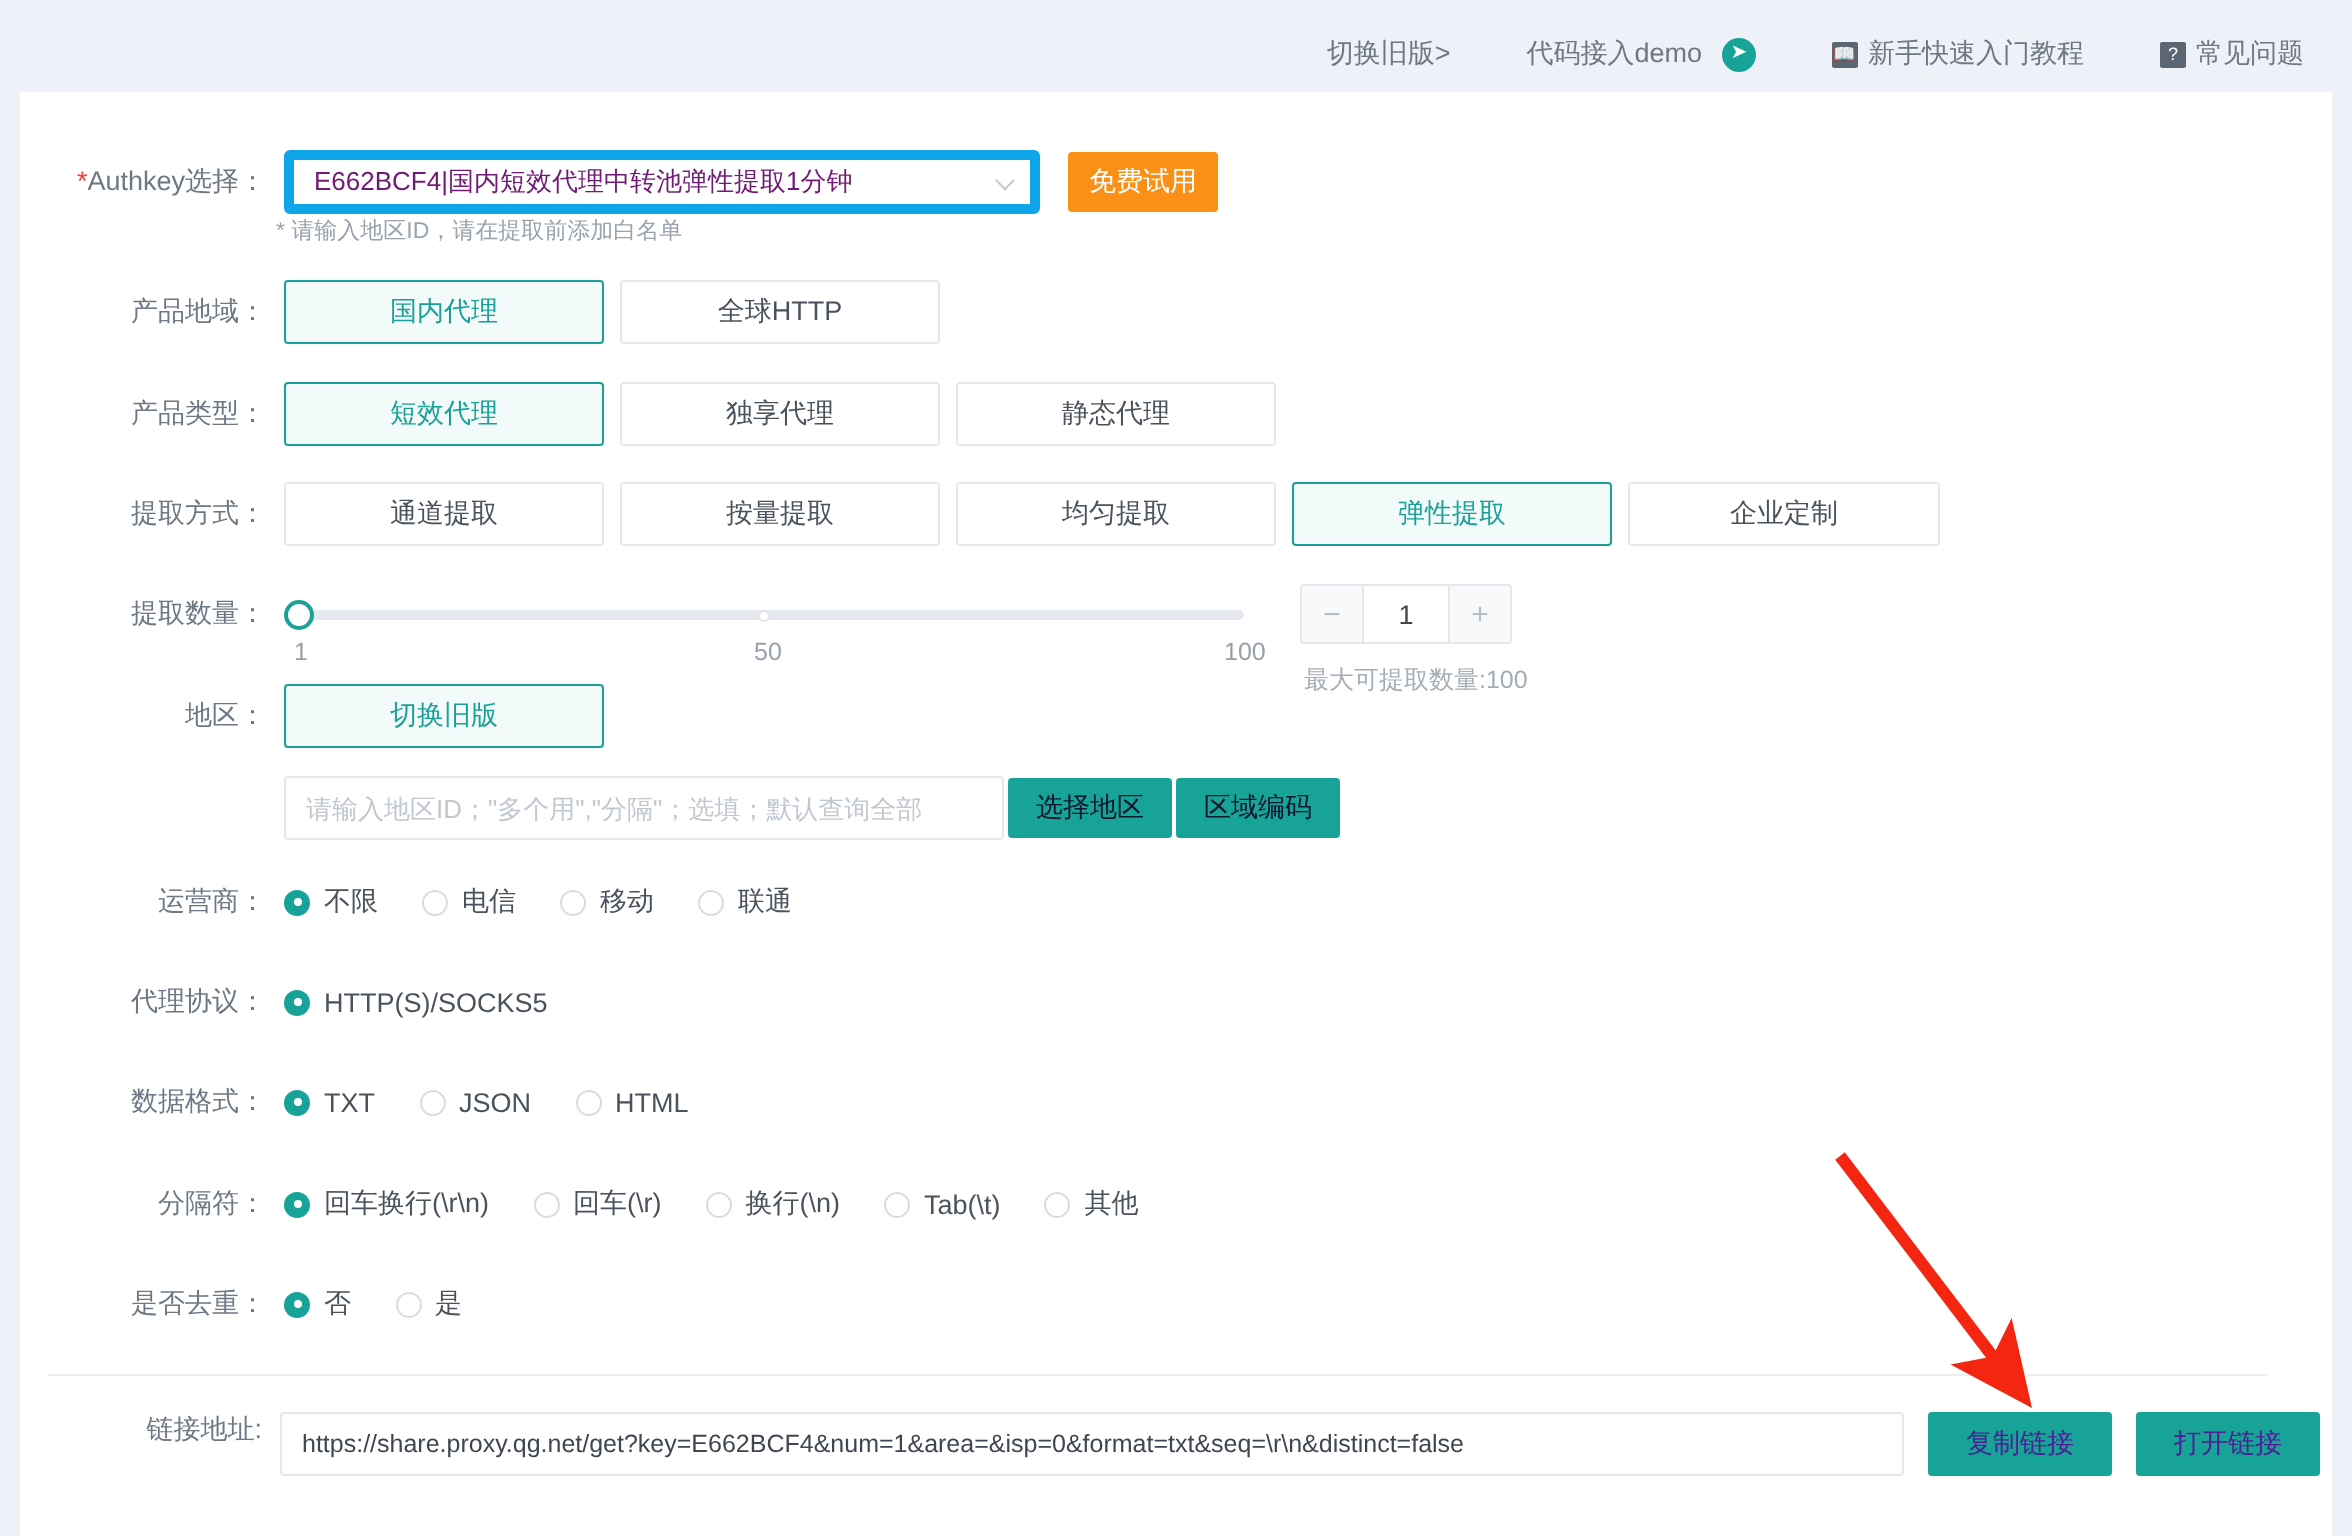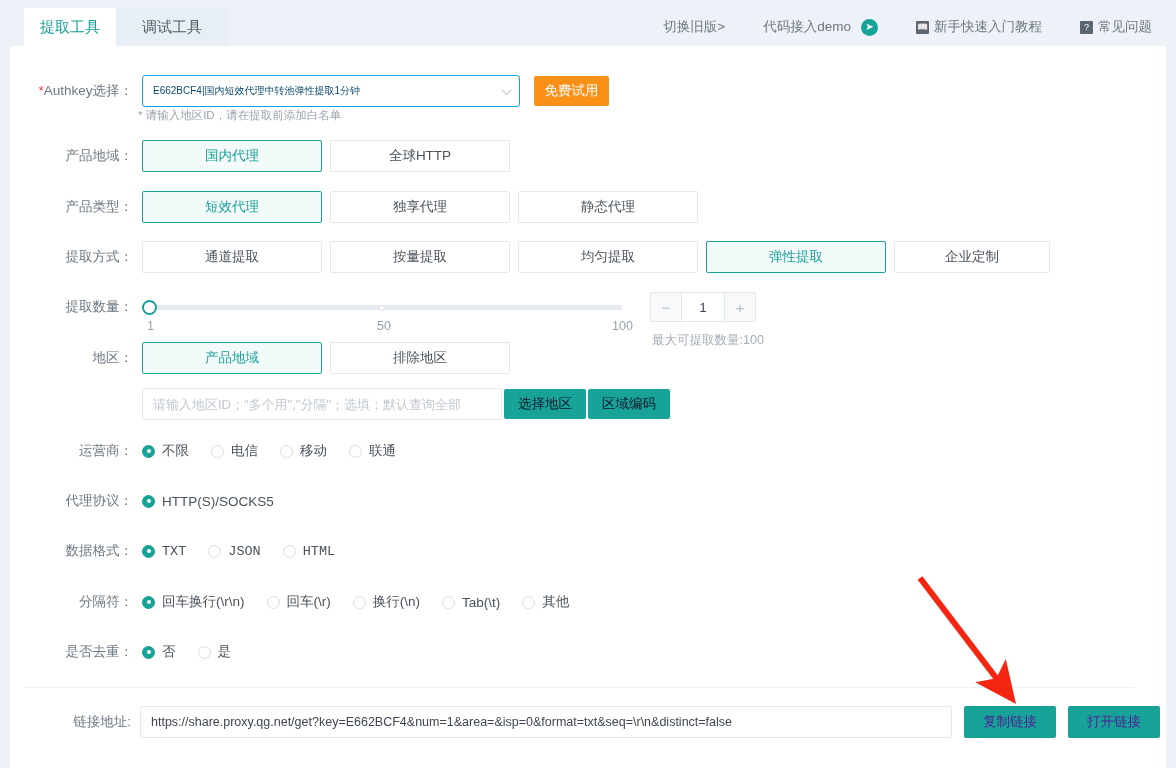--- a/index.html
+++ b/index.html
@@ -86,25 +86,25 @@
     width: 118px; text-align: right;
     font-size: 13.5px; color: #6d7884;
     padding-right: 9px;
     white-space: nowrap;
   }
   .lbl .req { color: #e8443a; }
 
   
   .sel {
     width: 378px; height: 32px;
-    border: 1px solid #0ea5e9; border-radius: 3px;
+    border: 5px solid #0ea5e9; border-radius: 3px;
     background: #fff;
     display: flex; align-items: center;
     padding: 0 28px 0 10px;
-    font-size: 10px; color: #0c4a6e;
+    font-size: 13px; color: #701a75;
     position: relative; cursor: pointer;
   }
   .sel .chev {
     position: absolute; right: 9px; top: 50%;
     transform: translateY(-60%) rotate(45deg);
     width: 7px; height: 7px;
     border-right: 1.4px solid #c2c7cf;
     border-bottom: 1.4px solid #c2c7cf;
   }
   .btn-orange {
@@ -115,21 +115,21 @@
     cursor: pointer;
     display: flex; align-items: center; justify-content: center;
   }
   .hint {
     position: absolute; left: 138px; top: 108px;
     font-size: 11.5px; color: #9aa3ad;
   }
 
   
   .pill {
-    width: 180px; height: 32px;
+    width: 160px; height: 32px;
     border: 1px solid #e4e7eb;
     background: #fff;
     color: #4a525c; font-size: 13.5px;
     display: flex; align-items: center; justify-content: center;
     cursor: pointer;
     margin-right: 8px;
     border-radius: 2px;
   }
   .pill.on {
     border: 1px solid #1ba098;
@@ -223,21 +223,21 @@
     width: 4px; height: 4px; border-radius: 50%; background: #fff;
   }
 
   
   .divider {
     position: absolute; left: 24px; top: 687px;
     width: 1110px; height: 1px; background: #edf0f3;
   }
 
   
-  .linkrow { position: absolute; left: 0; top: 706px; display: flex; align-items: center; }
+  .linkrow { position: absolute; left: 0; top: 706px; display: flex; }
   .linklbl {
     width: 130px; text-align: right; padding-right: 9px;
     font-size: 13.5px; color: #6d7884;
   }
   .linkinput {
     width: 812px; height: 32px;
     border: 1px solid #e4e7eb; border-radius: 2px;
     background: #fff; padding: 0 10px;
     font-size: 12.5px; color: #3f4651;
     font-family: "Liberation Sans", sans-serif;
@@ -255,28 +255,20 @@
     position: absolute; left: 900px; top: 565px;
     width: 140px; height: 145px;
     pointer-events: none;
   }
 </style>
 </head>
 <body>
 
 <div class="page">
 
-  <div class="tabbar">
-    <div class="tab active">
-      <span>提取工具</span>
-    </div>
-    <div class="tab inactive">
-      <span>调试工具</span>
-    </div>
-  </div>
 
   <div class="card"></div>
 
   <div class="headerlinks">
     <div class="hl">
       <span>切换旧版&gt;</span>
     </div>
     <div class="hl">
       <span>代码接入demo</span>
       <span class="circle-arrow">➤</span>
@@ -367,24 +359,21 @@
         <div class="step-btn">
             <span>+</span>
           </div>
       </div>
     </div>
     <div class="maxnote">最大可提取数量:100</div>
 
     <div class="row" style="left:24px; top:342px;">
       <div class="lbl">地区：</div>
       <div class="pill on">
-          <span>产品地域</span>
-        </div>
-      <div class="pill">
-          <span>排除地区</span>
+          <span>切换旧版</span>
         </div>
     </div>
 
     <div class="row" style="left:24px; top:388px;">
       <div class="lbl"></div>
       <input class="tinput" type="text" placeholder="请输入地区ID；&quot;多个用&quot;,&quot;分隔&quot;；选填；默认查询全部" style="">
       <div class="btn-teal">
           <span>选择地区</span>
         </div>
       <div class="btn-teal">
@@ -413,21 +402,21 @@
     </div>
 
     <div class="row" style="left:24px; top:492px;">
       <div class="lbl">代理协议：</div>
       <div class="radio">
           <span class="dot on"></span>
           <span>HTTP(S)/SOCKS5</span>
         </div>
     </div>
 
-    <div class="row" style="left:24px; top:542px;font-family:Liberation Mono, monospace;">
+    <div class="row" style="left:24px; top:542px;">
       <div class="lbl">数据格式：</div>
       <div class="radio">
           <span class="dot on"></span>
           <span>TXT</span>
         </div>
       <div class="radio">
           <span class="dot"></span>
           <span>JSON</span>
         </div>
       <div class="radio">

